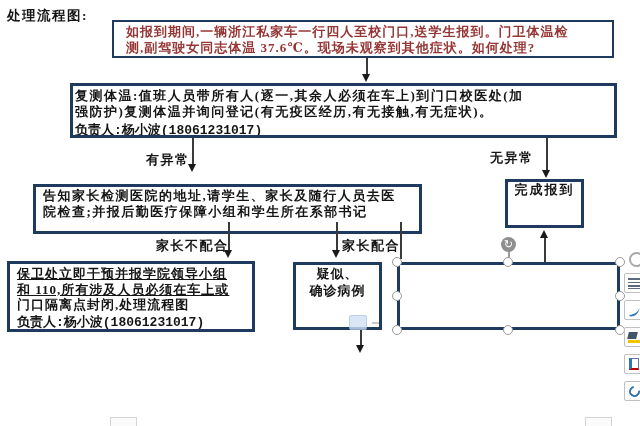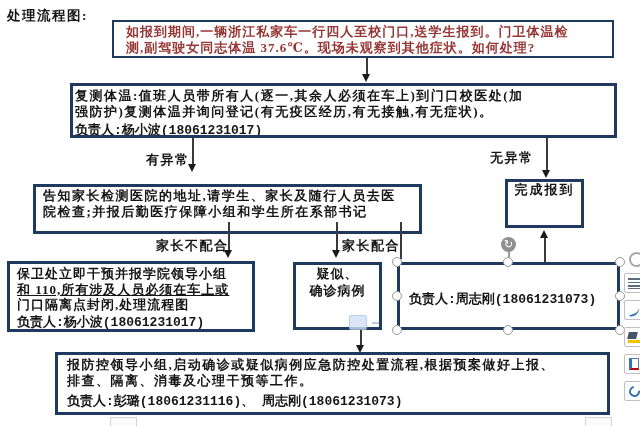--- a/index.html
+++ b/index.html
@@ -68,33 +68,32 @@
   <div class="vline" style="left:228px;top:222px;height:29px;"></div>
   <div class="ah down" style="left:224px;top:250px;"></div>
 
   <div class="lbl" style="left:342px;top:237px;">家长配合</div>
   <div class="vline" style="left:336px;top:222px;height:29px;"></div>
   <div class="ah down" style="left:332px;top:250px;"></div>
 
   <div class="vline" style="left:400px;top:222px;height:37px;"></div>
 
   <div class="box" style="left:7px;top:261px;width:248px;height:71px;padding:2px 7px;line-height:15.5px;">
-    <div class="bline" style="letter-spacing:1px;">保卫处立即干预并报学院领导小组</div>
+    <div class="bline" style="letter-spacing:1px;text-decoration:underline;">保卫处立即干预并报学院领导小组</div>
     <div class="bline" style="letter-spacing:1px;text-decoration:underline;">和 110,所有涉及人员必须在车上或</div>
     <div class="bline" style="letter-spacing:1px;">门口隔离点封闭,处理流程图</div>
     <div class="owner" style="margin-top:2px;">负责人:杨小波(18061231017)</div>
   </div>
 
   <div class="box center" style="left:293px;top:262px;width:89px;height:68px;line-height:17px;letter-spacing:1px;">
     <div>疑似、</div>
     <div>确诊病例</div>
   </div>
 
   <div class="box" style="left:397px;top:262px;width:223px;height:68px;padding:5px 9px;">
-    <div class="owner" style="margin-top:22px;">负责人:周志刚(18061231073)</div>
   </div>
 
   <div class="vline" style="left:544px;top:238px;height:24px;"></div>
   <div class="ah up" style="left:540px;top:230px;"></div>
 
   <div class="vline" style="left:508px;top:251px;height:8px;background:#999;"></div>
   <div class="rot" style="left:501px;top:237px;">↻</div>
 
   <div class="handle" style="left:392px;top:257px;"></div>
   <div class="handle" style="left:503px;top:257px;"></div>
@@ -104,25 +103,20 @@
   <div class="handle" style="left:392px;top:325px;"></div>
   <div class="handle" style="left:503px;top:325px;"></div>
   <div class="handle" style="left:615px;top:325px;"></div>
 
   <div style="position:absolute;left:349px;top:315px;width:16px;height:13px;background:#cfe0f3;border:1px solid #a8c4e4;border-radius:2px;opacity:.8;"></div>
   <div style="position:absolute;left:372px;top:322px;width:7px;height:2px;background:#b0b0b0;opacity:.7;"></div>
 
   <div class="vline" style="left:360px;top:330px;height:17px;"></div>
   <div class="ah down" style="left:356px;top:345px;"></div>
 
-  <div class="box" style="left:55px;top:352px;width:555px;height:63px;padding:2px 9px;">
-    <div class="bline">报防控领导小组,启动确诊或疑似病例应急防控处置流程,根据预案做好上报、</div>
-    <div class="bline">排查、隔离、消毒及心理干预等工作。</div>
-    <div class="owner" style="margin-top:5px;">负责人:彭璐(18061231116)、 周志刚(18061231073)</div>
-  </div>
 
   <div style="position:absolute;left:629px;top:252px;width:15px;height:15px;border-radius:50%;border:2px solid #a8a8a8;background:#fff;box-sizing:border-box;"></div>
 
   <div class="toolbtn" style="left:624px;top:273px;">
     <div style="width:12px;height:11px;background:repeating-linear-gradient(#5b6b7d 0 1.5px,transparent 1.5px 3.5px);"></div>
   </div>
   <div class="toolbtn" style="left:624px;top:300px;">
     <div style="width:12px;height:9px;border-bottom:2.5px solid #2e75b6;border-radius:0 0 11px 4px;transform:rotate(-14deg);"></div>
   </div>
   <div class="toolbtn" style="left:624px;top:327px;">

